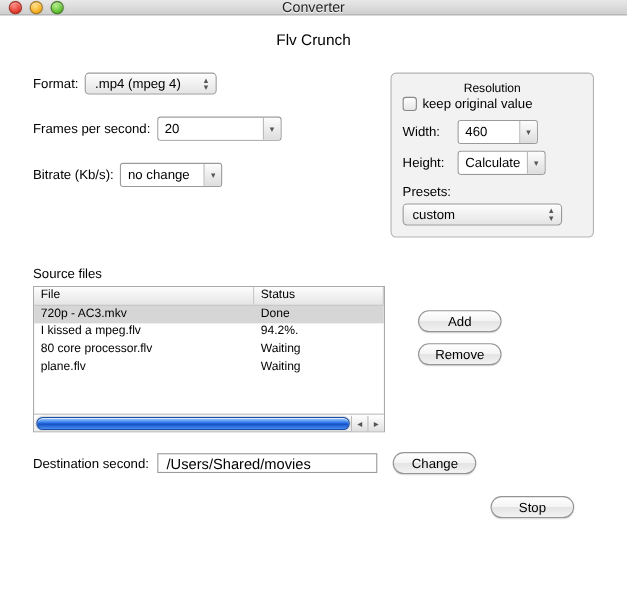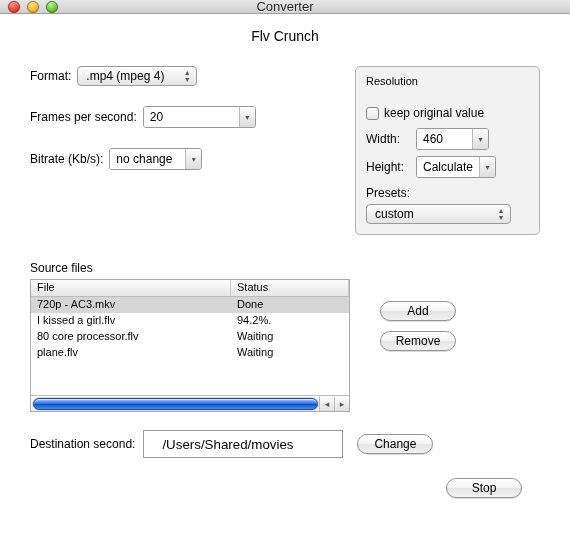--- a/index.html
+++ b/index.html
@@ -112,23 +112,23 @@
 }
 .group {
   border: 1px solid #b3b3b3;
   border-radius: 5px;
   padding: 8px 10px 10px 10px;
   width: 185px;
   float: right;
   background: #f2f2f2;
 }
 .group-title {
-  text-align: left;
+  text-align: center;
   font-size: 11px;
-  margin-bottom: 19px;
+  margin-bottom: 0;
 }
 .chk-row {
   display: flex;
   align-items: center;
   gap: 5px;
   margin-bottom: 8px;
 }
 .chk {
   width: 13px; height: 13px;
   border: 1px solid #888;
@@ -240,22 +240,22 @@
 }
 .dest-row {
   display: flex;
   align-items: center;
   gap: 8px;
   margin-top: 18px;
 }
 .text-input {
   border: 1px solid #9a9a9a;
   background: #fff;
-  padding: 2px 18px;
-  height: 28px;
+  padding: 2px 7px;
+  height: 18px;
   width: 200px;
 }
 .stop-row {
   display: flex;
   justify-content: flex-end;
   margin-top: 20px;
   padding-right: 18px;
 }
 </style>
 </head>
@@ -343,21 +343,21 @@
       <div class="table-header">
         <div class="th file">File</div>
         <div class="th status">Status</div>
       </div>
       <div class="table-body" id="tbody">
           <div class="trow sel">
             <div class="td file">720p - AC3.mkv</div>
             <div class="td status">Done</div>
           </div>
           <div class="trow">
-            <div class="td file">I kissed a girl.flv</div>
+            <div class="td file">I kissed a mpeg.flv</div>
             <div class="td status">94.2%.</div>
           </div>
           <div class="trow">
             <div class="td file">80 core processor.flv</div>
             <div class="td status">Waiting</div>
           </div>
           <div class="trow">
             <div class="td file">plane.flv</div>
             <div class="td status">Waiting</div>
           </div>

